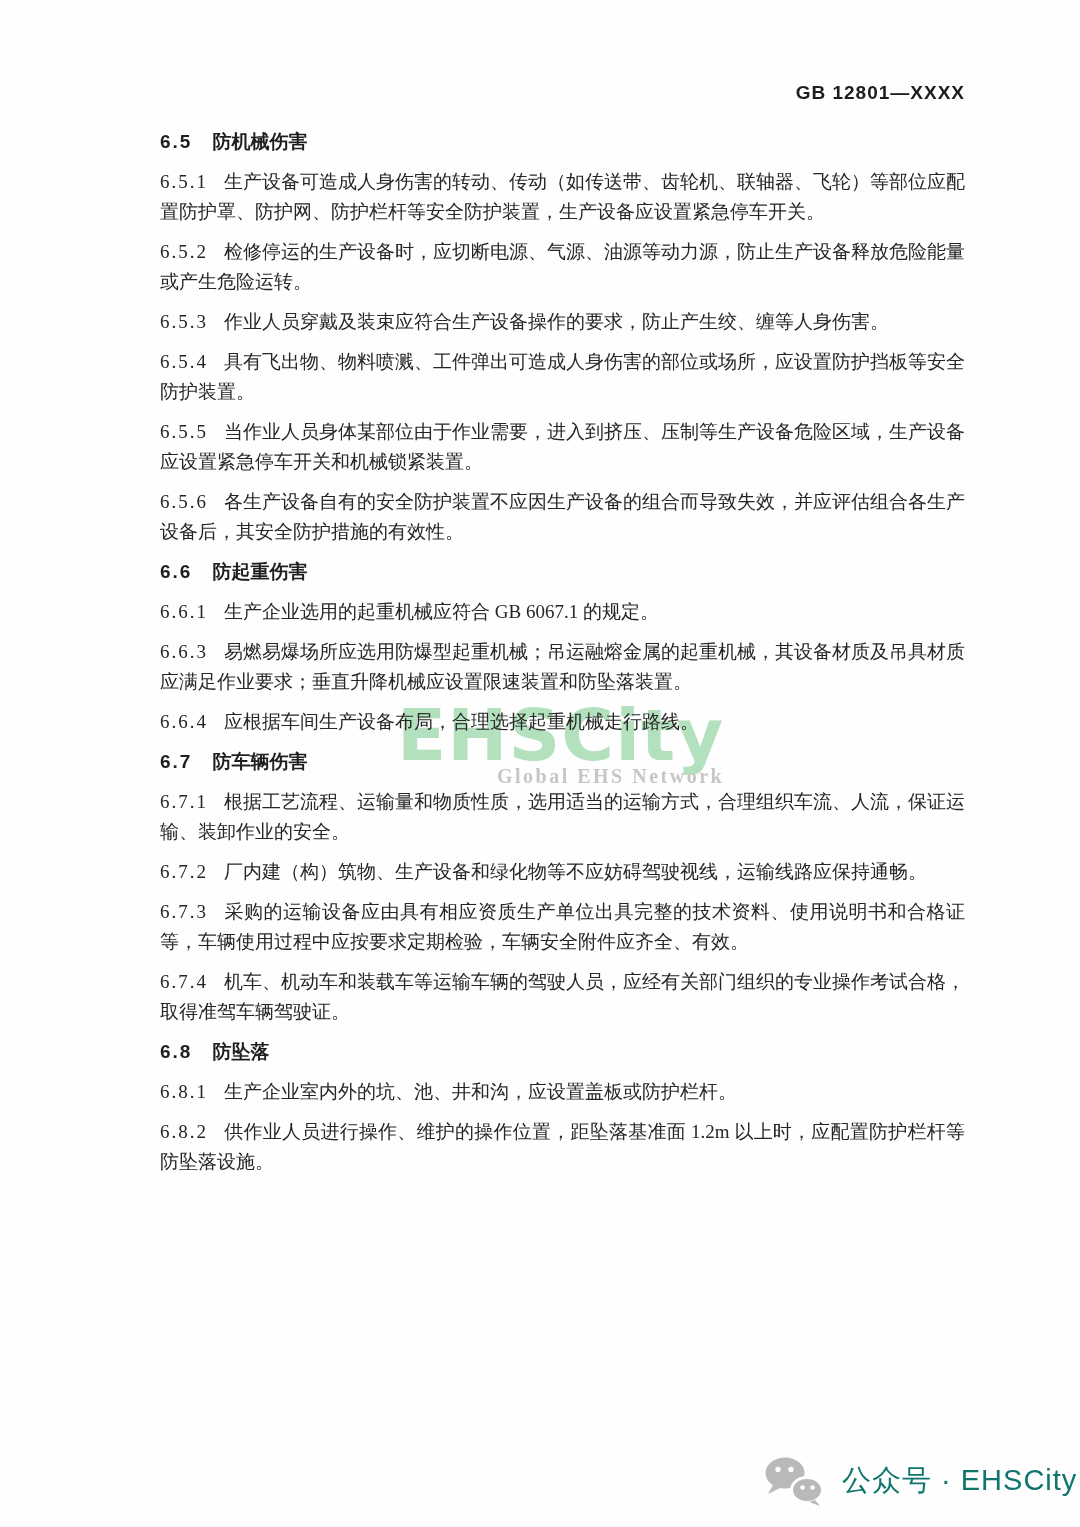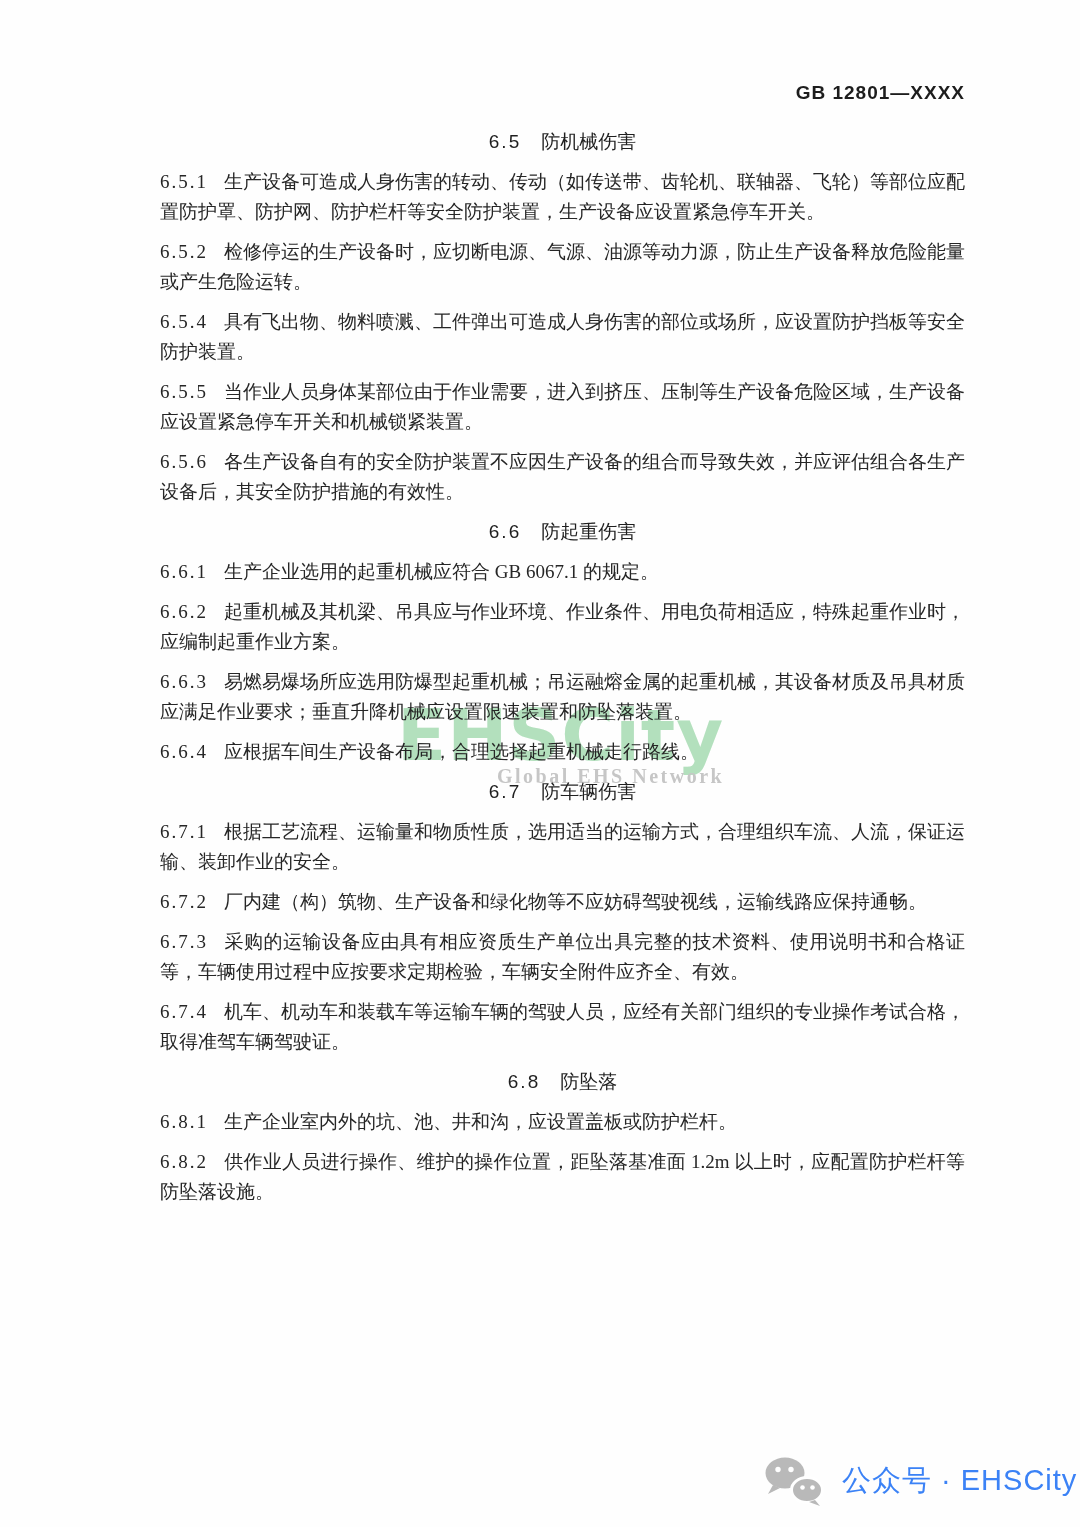--- a/index.html
+++ b/index.html
@@ -55,22 +55,22 @@
     z-index: 1;
   }
   .content p {
     margin: 0 0 10px 0;
     font-size: 19px;
     line-height: 30px;
     text-align: justify;
   }
   .content p.heading {
     font-family: "Liberation Sans", "DejaVu Sans", sans-serif;
-    font-weight: normal;
-    text-align: center;
+    font-weight: bold;
+    text-align: left;
     color: #1f1f1f;
   }
   .num {
     letter-spacing: 2px;
     margin-right: 16px;
     white-space: nowrap;
   }
   .heading .num { margin-right: 20px; }
   .footer {
     position: absolute;
@@ -95,39 +95,39 @@
 
   <div class="watermark">
     <div class="wm-title" style="color: rgb(179, 224, 189);">EHSCity</div>
     <div class="wm-sub" style="color: rgb(198, 198, 198);">Global EHS Network</div>
   </div>
 
   <div class="content" id="content">
       <p class="heading"><span class="num">6.5</span><span class="txt">防机械伤害</span></p>
       <p class="para"><span class="num">6.5.1</span><span class="txt">生产设备可造成人身伤害的转动、传动（如传送带、齿轮机、联轴器、飞轮）等部位应配置防护罩、防护网、防护栏杆等安全防护装置，生产设备应设置紧急停车开关。</span></p>
       <p class="para"><span class="num">6.5.2</span><span class="txt">检修停运的生产设备时，应切断电源、气源、油源等动力源，防止生产设备释放危险能量或产生危险运转。</span></p>
+      <p class="para"><span class="num">6.5.3</span><span class="txt">作业人员穿戴及装束应符合生产设备操作的要求，防止产生绞、缠等人身伤害。</span></p>
       <p class="para"><span class="num">6.5.4</span><span class="txt">具有飞出物、物料喷溅、工件弹出可造成人身伤害的部位或场所，应设置防护挡板等安全防护装置。</span></p>
       <p class="para"><span class="num">6.5.5</span><span class="txt">当作业人员身体某部位由于作业需要，进入到挤压、压制等生产设备危险区域，生产设备应设置紧急停车开关和机械锁紧装置。</span></p>
       <p class="para"><span class="num">6.5.6</span><span class="txt">各生产设备自有的安全防护装置不应因生产设备的组合而导致失效，并应评估组合各生产设备后，其安全防护措施的有效性。</span></p>
       <p class="heading"><span class="num">6.6</span><span class="txt">防起重伤害</span></p>
       <p class="para"><span class="num">6.6.1</span><span class="txt">生产企业选用的起重机械应符合 GB 6067.1 的规定。</span></p>
-      <p class="para"><span class="num">6.6.2</span><span class="txt">起重机械及其机梁、吊具应与作业环境、作业条件、用电负荷相适应，特殊起重作业时，应编制起重作业方案。</span></p>
       <p class="para"><span class="num">6.6.3</span><span class="txt">易燃易爆场所应选用防爆型起重机械；吊运融熔金属的起重机械，其设备材质及吊具材质应满足作业要求；垂直升降机械应设置限速装置和防坠落装置。</span></p>
       <p class="para"><span class="num">6.6.4</span><span class="txt">应根据车间生产设备布局，合理选择起重机械走行路线。</span></p>
       <p class="heading"><span class="num">6.7</span><span class="txt">防车辆伤害</span></p>
       <p class="para"><span class="num">6.7.1</span><span class="txt">根据工艺流程、运输量和物质性质，选用适当的运输方式，合理组织车流、人流，保证运输、装卸作业的安全。</span></p>
       <p class="para"><span class="num">6.7.2</span><span class="txt">厂内建（构）筑物、生产设备和绿化物等不应妨碍驾驶视线，运输线路应保持通畅。</span></p>
       <p class="para"><span class="num">6.7.3</span><span class="txt">采购的运输设备应由具有相应资质生产单位出具完整的技术资料、使用说明书和合格证等，车辆使用过程中应按要求定期检验，车辆安全附件应齐全、有效。</span></p>
       <p class="para"><span class="num">6.7.4</span><span class="txt">机车、机动车和装载车等运输车辆的驾驶人员，应经有关部门组织的专业操作考试合格，取得准驾车辆驾驶证。</span></p>
       <p class="heading"><span class="num">6.8</span><span class="txt">防坠落</span></p>
       <p class="para"><span class="num">6.8.1</span><span class="txt">生产企业室内外的坑、池、井和沟，应设置盖板或防护栏杆。</span></p>
       <p class="para"><span class="num">6.8.2</span><span class="txt">供作业人员进行操作、维护的操作位置，距坠落基准面 1.2m 以上时，应配置防护栏杆等防坠落设施。</span></p>
     </div>
 
-  <div class="footer" style="color: #3b82f6;">
+  <div class="footer" style="color: #0f766e;">
     <svg width="64" height="50" viewBox="0 0 64 50" aria-hidden="true">
       <g id="wc-fill" fill="#b9b9b9">
         <ellipse cx="22" cy="17" rx="19.5" ry="15.5"></ellipse>
         <path d="M10 29 L5 38 L17 32 Z"></path>
       </g>
       <g id="wc-small" fill="#b9b9b9">
         <ellipse cx="44" cy="34" rx="15.5" ry="12.5" stroke="#ffffff" stroke-width="3"></ellipse>
         <path d="M52 44 L57 50 L46 46 Z"></path>
       </g>
       <g fill="#ffffff">

